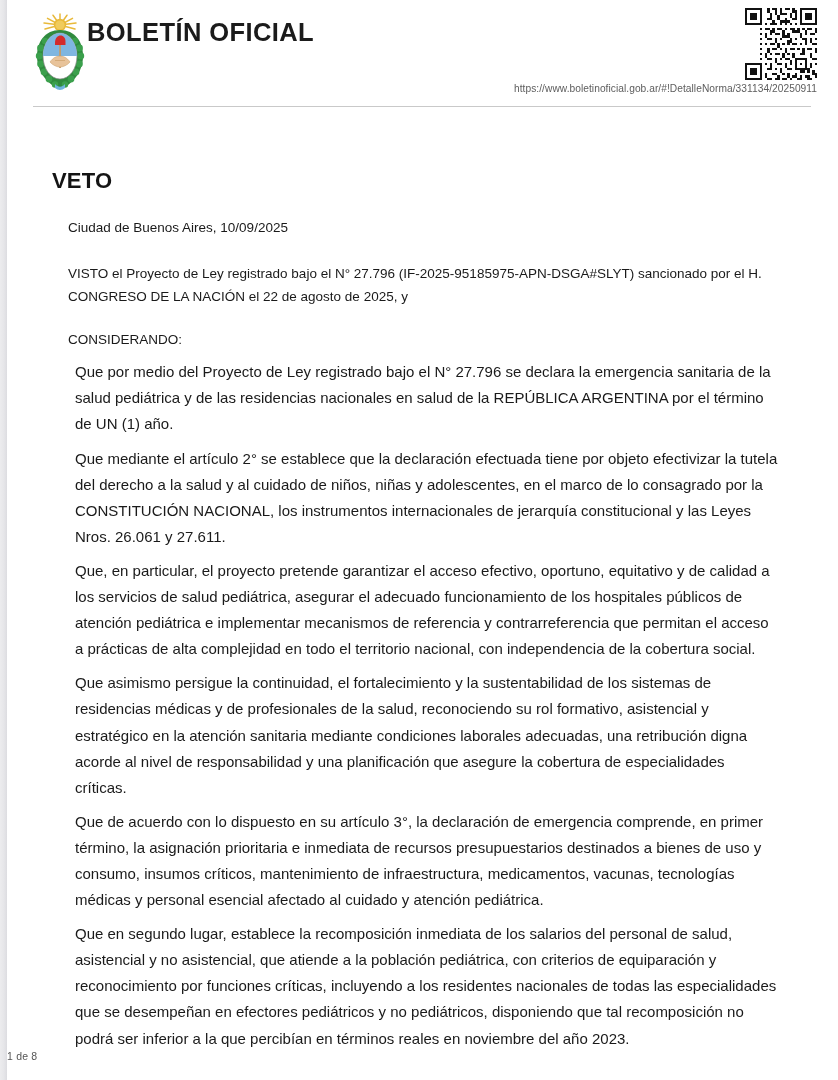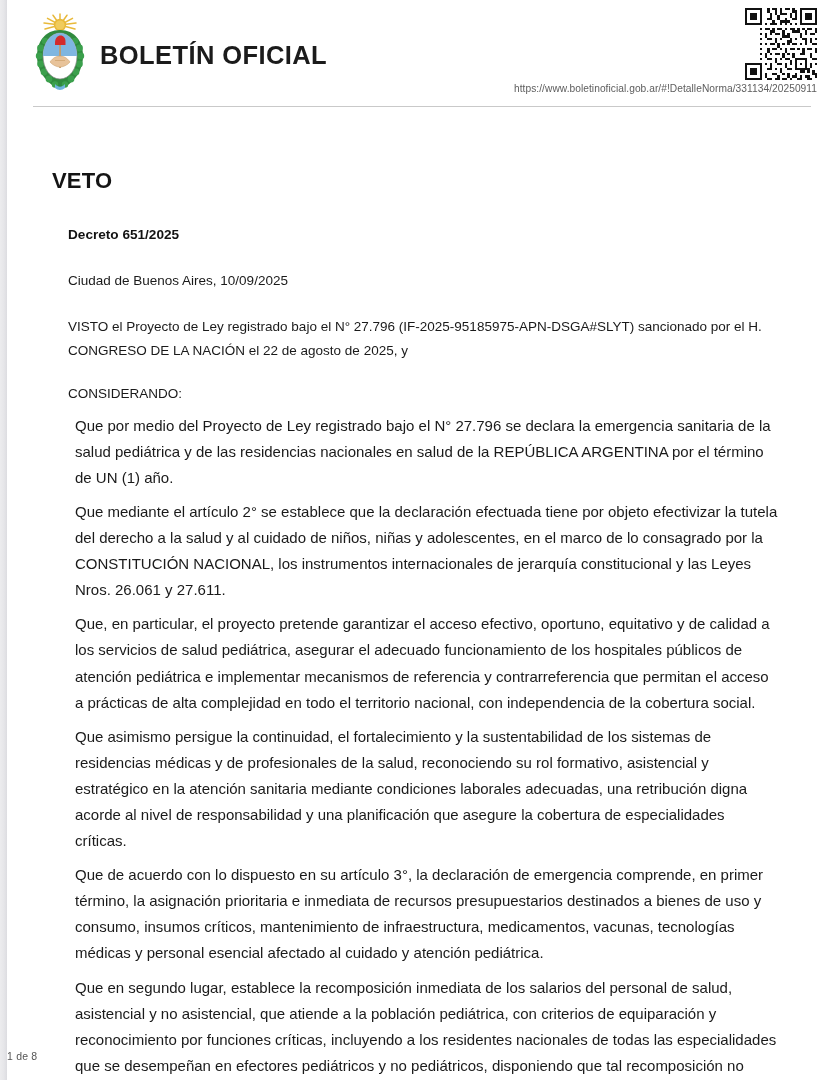--- a/index.html
+++ b/index.html
@@ -57,22 +57,21 @@
     top: 0;
     width: 831px;
     height: 112px;
   }
 
   .brand {
     position: absolute;
     left: 26px;
     top: 12px;
     display: flex;
-    align-items: center;
-    gap: 13px;
+    align-items: flex-start;
   }
 
   .coat-of-arms {
     width: 54px;
     height: 80px;
     display: block;
   }
 
   .brand-text {
     display: flex;
@@ -444,21 +443,20 @@
 
       <div class="header-rule"></div>
     </div>
 
     <div class="doc-body">
 
       <h1 class="doc-kicker">VETO</h1>
 
       <div class="content">
 
-        <p class="decreto-num">Decreto 651/2025</p>
 
 
         <p class="doc-city">Ciudad de Buenos Aires, 10/09/2025</p>
 
         <p class="doc-visto">VISTO el Proyecto de Ley registrado bajo el N° 27.796 (IF-2025-95185975-APN-DSGA#SLYT) sancionado por el H. CONGRESO DE LA NACIÓN el 22 de agosto de 2025, y</p>
 
         <p class="doc-considerando">CONSIDERANDO:</p>
 
         <div class="para-list">
           <p class="doc-para">Que por medio del Proyecto de Ley registrado bajo el N° 27.796 se declara la emergencia sanitaria de la salud pediátrica y de las residencias nacionales en salud de la REPÚBLICA ARGENTINA por el término de UN (1) año.</p>

